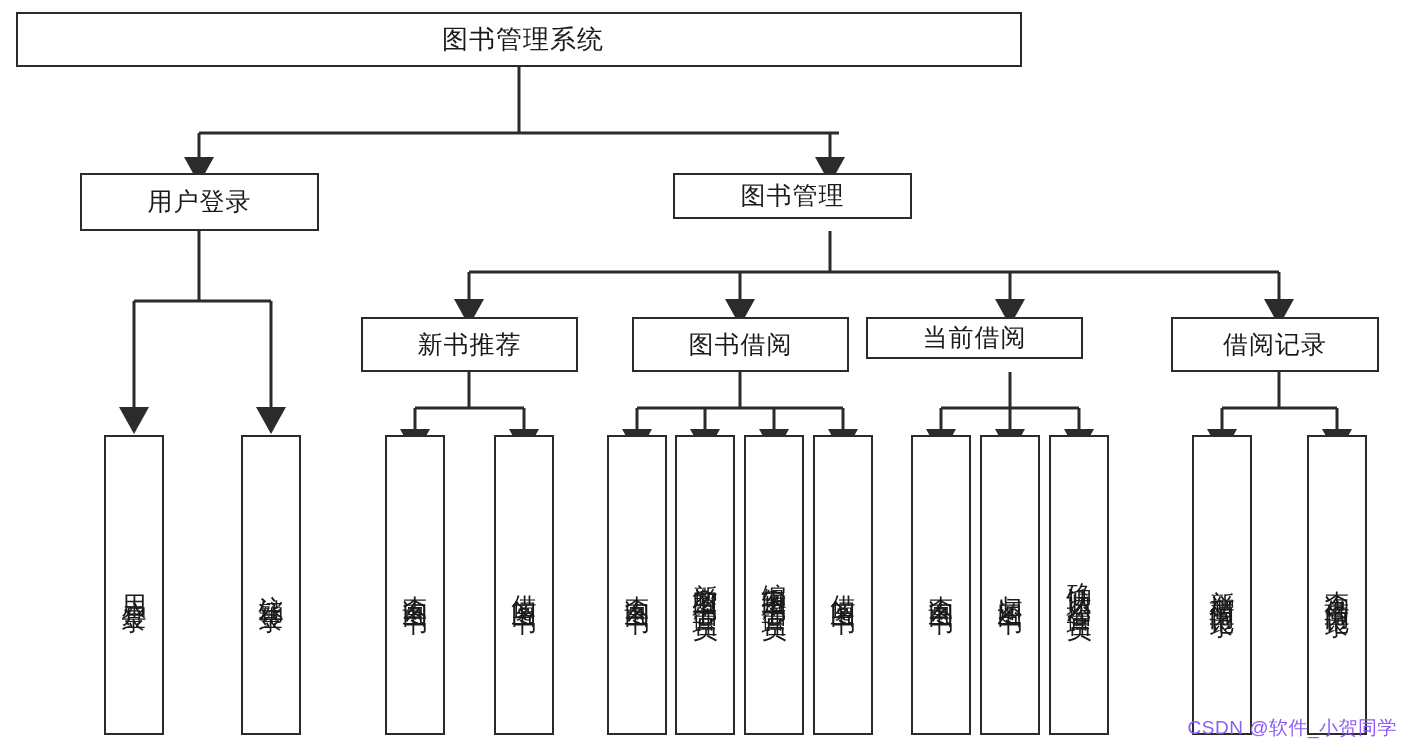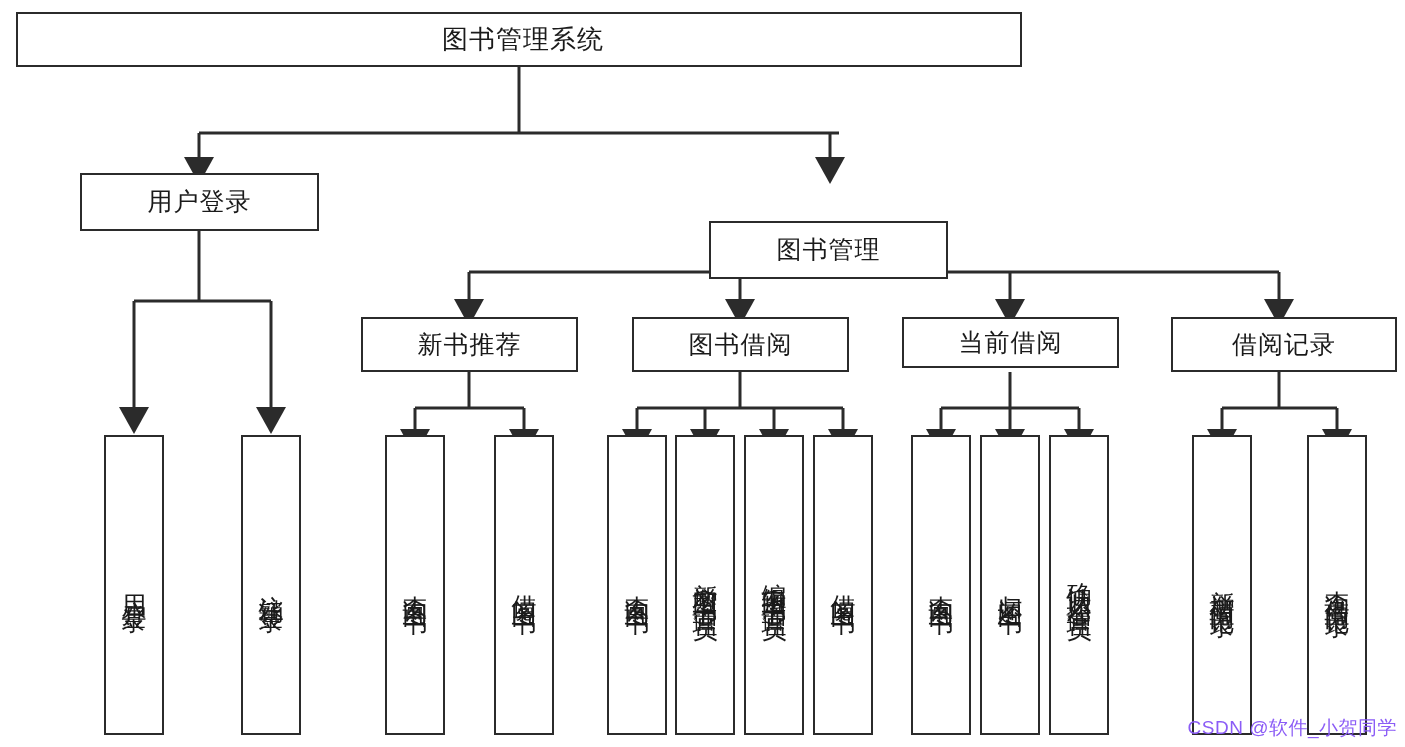--- a/index.html
+++ b/index.html
@@ -128,37 +128,37 @@
   </svg>
 
   <div class="node horiz root" style="left:16px; top:12px; width:1006px; height:55px;">
     <span>图书管理系统</span>
   </div>
 
   <div class="node horiz" style="left:80px; top:173px; width:239px; height:58px;">
     <span>用户登录</span>
   </div>
 
-  <div class="node horiz" style="left:709px; top:173px; width:239px; height:58px;margin-top:48px;">
+  <div class="node horiz" style="left:673px; top:173px; width:239px; height:46px;">
     <span>图书管理</span>
   </div>
 
   <div class="node horiz" style="left:361px; top:317px; width:217px; height:55px;align-items:center;">
     <span>新书推荐</span>
   </div>
 
   <div class="node horiz" style="left:632px; top:317px; width:217px; height:55px;">
     <span>图书借阅</span>
   </div>
 
-  <div class="node horiz" style="left:902px; top:317px; width:217px; height:51px;">
+  <div class="node horiz" style="left:866px; top:317px; width:217px; height:42px;">
     <span>当前借阅</span>
   </div>
 
-  <div class="node horiz" style="left:1171px; top:317px; width:226px; height:55px;">
+  <div class="node horiz" style="left:1171px; top:317px; width:208px; height:55px;">
     <span>借阅记录</span>
   </div>
 
   <div class="node vert" style="left:104px; top:435px; width:60px; height:300px;">
     <span class="vtext">用户登录</span>
   </div>
 
   <div class="node vert" style="left:241px; top:435px; width:60px; height:300px;">
     <span class="vtext">注销登录</span>
   </div>

